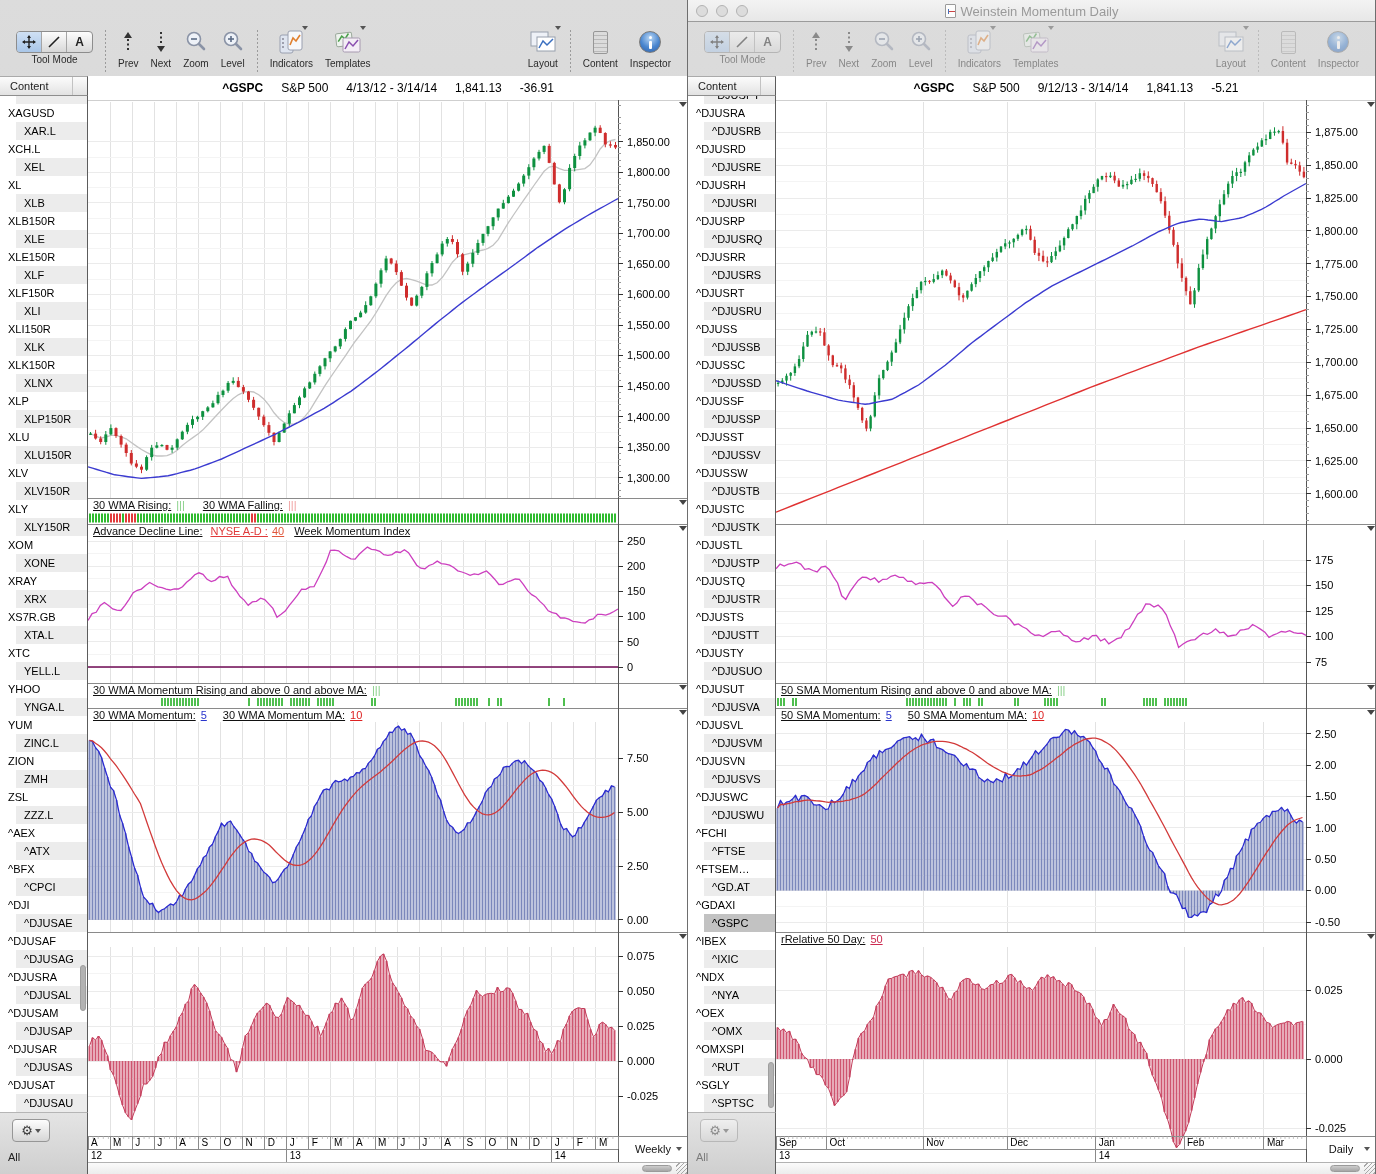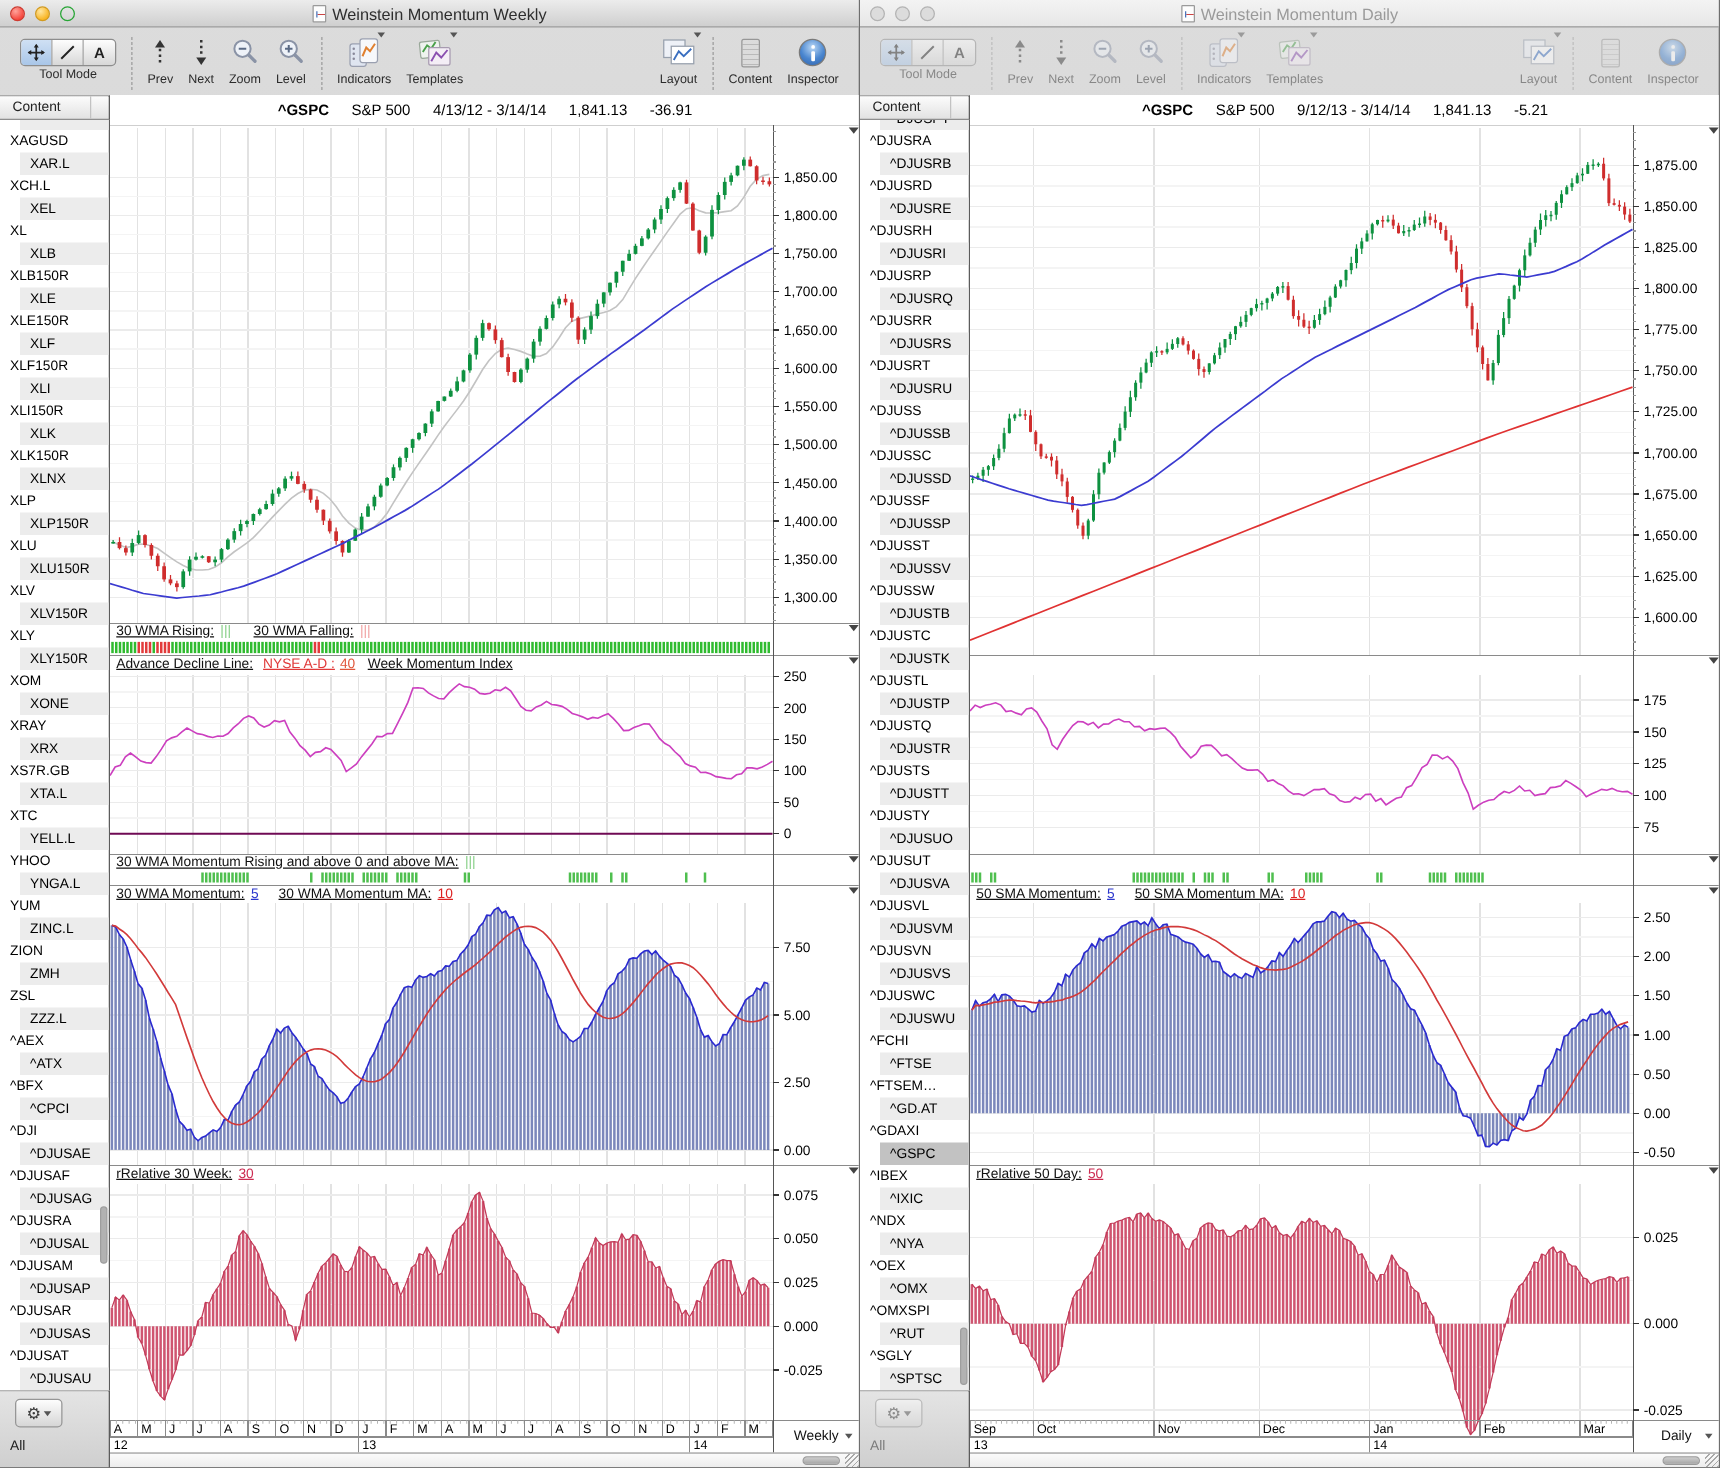--- a/index.html
+++ b/index.html
@@ -65,31 +65,20 @@
   .tf-ctl .gear-caret{position:absolute;right:5px;}
   .hscroll{position:absolute;left:88px;top:1162px;width:600px;height:12px;background:linear-gradient(#fbfbfb,#ececec);border-top:1px solid #b2b2b2;z-index:3;}
   .hthumb{position:absolute;right:16px;top:2px;width:30px;height:7px;border-radius:4px;background:linear-gradient(#cdcdcd,#a6a6a6);border:1px solid #9a9a9a;}
   .hgrip{position:absolute;right:0;top:0;width:12px;height:11px;background:repeating-linear-gradient(135deg,transparent 0 2px,#a8a8a8 2px 3px);}
 </style>
 </head>
 <body>
 
 <div id="screen">
   <div class="window w0" style="left: 0px;">
-    <div class="titlebar">
-      <div class="tl-group">
-        <span class="tl red"></span>
-        <span class="tl yellow"></span>
-        <span class="tl green"></span>
-      </div>
-      <div class="title-wrap">
-        <span class="doc-icon"></span>
-        <span class="title-text">Weinstein Momentum Weekly</span>
-      </div>
-    </div>
     <div class="toolbar">
       <div class="tb-item">
         <div class="segmented">
           <div class="seg sel">
             <svg width="14" height="14">
                 <path d="M7 1v12M1 7h12" stroke="#222" stroke-width="1.4"></path>
                 <path d="M7 0l2 3H5zM7 14l2-3H5zM0 7l3-2v4zM14 7l-3-2v4z" fill="#222"></path>
               </svg>
           </div>
           <div class="seg">
@@ -1492,21 +1481,20 @@
       <span class="gear-caret"></span>
     </div>
     <div class="hscroll">
       <div class="hthumb"></div>
       <div class="hgrip"></div>
     </div>
   <div class="pane-h" style="top: 498px;"><span style="color: rgb(17, 17, 17); margin-left: 0px;">30 WMA Rising:</span><span style="color: rgb(134, 207, 134); margin-left: 5px;">|||</span><span style="color: rgb(17, 17, 17); margin-left: 18px;">30 WMA Falling:</span><span style="color: rgb(240, 160, 160); margin-left: 5px;">|||</span></div>
       <div class="pane-h" style="top: 524px;"><span style="color: rgb(17, 17, 17); margin-left: 0px;">Advance Decline Line:</span><span style="color: rgb(224, 58, 58); margin-left: 8px;">NYSE A-D :</span><span style="color: rgb(224, 86, 58); margin-left: 4px;">40</span><span style="color: rgb(17, 17, 17); margin-left: 10px;">Week Momentum Index</span></div>
       <div class="pane-h" style="top: 683px;"><span style="color: rgb(17, 17, 17); margin-left: 0px;">30 WMA Momentum Rising and above 0 and above MA:</span><span style="color: rgb(134, 207, 134); margin-left: 5px;">|||</span></div>
       <div class="pane-h" style="top: 708px;"><span style="color: rgb(17, 17, 17); margin-left: 0px;">30 WMA Momentum:</span><span style="color: rgb(42, 53, 204); margin-left: 5px;">5</span><span style="color: rgb(17, 17, 17); margin-left: 16px;">30 WMA Momentum MA:</span><span style="color: rgb(221, 34, 34); margin-left: 5px;">10</span></div>
-      <div class="pane-h" style="top: 932px;"><span style="color: rgb(17, 17, 17); margin-left: 0px;">rRelative 30 Week:</span><span style="color: rgb(204, 42, 80); margin-left: 5px;">30</span></div>
       <div class="caret" style="top: 102px;"></div>
       <div class="caret" style="top: 500px;"></div>
       <div class="caret" style="top: 526px;"></div>
       <div class="caret" style="top: 685px;"></div>
       <div class="caret" style="top: 710px;"></div>
       <div class="caret" style="top: 934px;"></div>
     </div>
 
   <div class="window w1 inactive" style="left: 688px;">
     <div class="titlebar">
@@ -2705,20 +2693,21 @@
       </svg>
 
     <div class="tf-ctl">
       <span>Daily</span>
       <span class="gear-caret"></span>
     </div>
     <div class="hscroll">
       <div class="hthumb"></div>
       <div class="hgrip"></div>
     </div>
+      <div class="pane-h" style="top: 683px;"><span style="color: rgb(17, 17, 17); margin-left: 0px;">50 SMA Momentum Rising and above 0 and above MA:</span><span style="color: rgb(134, 207, 134); margin-left: 5px;">|||</span></div>
       <div class="pane-h" style="top: 708px;"><span style="color: rgb(17, 17, 17); margin-left: 0px;">50 SMA Momentum:</span><span style="color: rgb(42, 53, 204); margin-left: 5px;">5</span><span style="color: rgb(17, 17, 17); margin-left: 16px;">50 SMA Momentum MA:</span><span style="color: rgb(221, 34, 34); margin-left: 5px;">10</span></div>
       <div class="pane-h" style="top: 932px;"><span style="color: rgb(17, 17, 17); margin-left: 0px;">rRelative 50 Day:</span><span style="color: rgb(204, 42, 80); margin-left: 5px;">50</span></div>
       <div class="caret" style="top: 102px;"></div>
       <div class="caret" style="top: 526px;"></div>
       <div class="caret" style="top: 685px;"></div>
       <div class="caret" style="top: 710px;"></div>
       <div class="caret" style="top: 934px;"></div>
     </div>
 </div>
 

